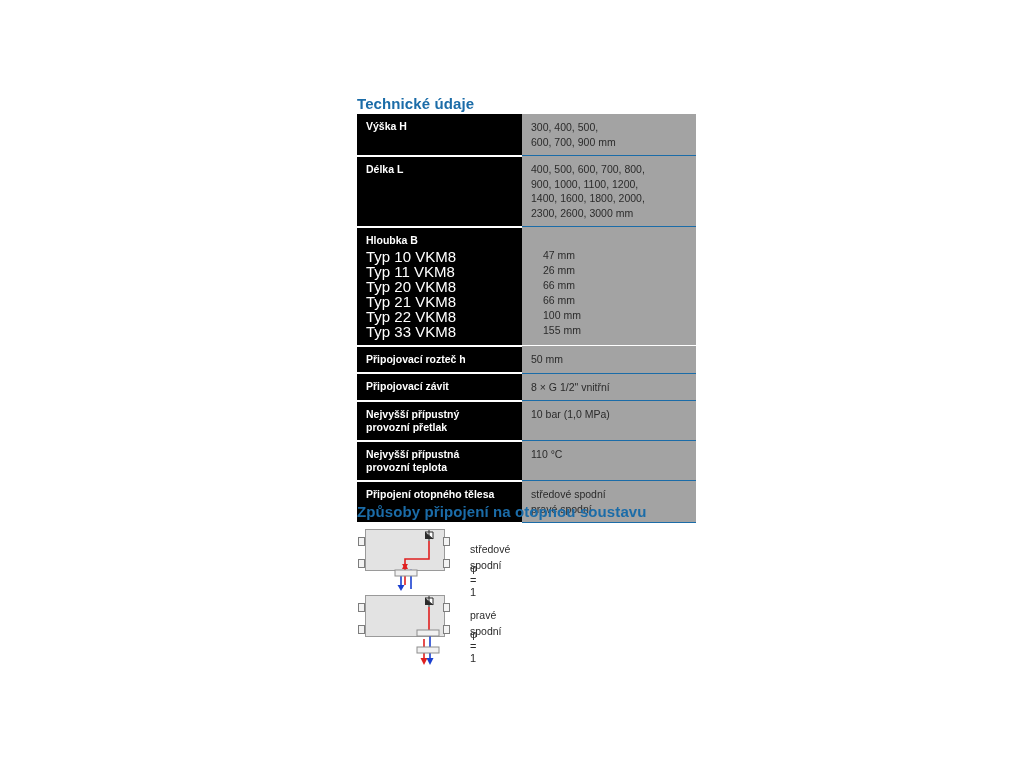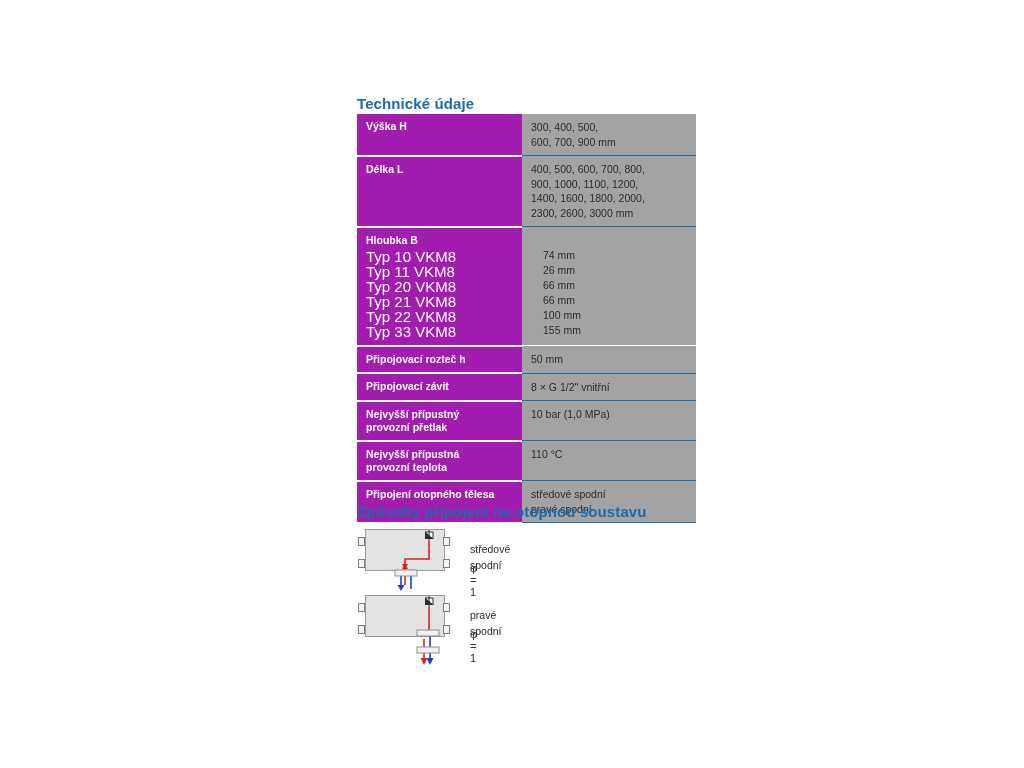--- a/index.html
+++ b/index.html
@@ -41,21 +41,21 @@
   }
   .tech-table tr { }
   .tech-table td {
     vertical-align: top;
     padding: 0;
     font-size: 10.5px;
     color: #2b2b2b;
   }
   td.lab {
     width: 148px;
-    background: #a21caf;
+    background: #000000;
     color: #ffffff;
     font-weight: bold;
     padding: 6px 8px 6px 9px;
     line-height: 13px;
     border-bottom: 2px solid #ffffff;
   }
   td.val {
     width: 159px;
     background: #a3a3a3;
     padding: 6px 6px 6px 9px;
@@ -161,21 +161,21 @@
             <div>Typ 11 VKM8</div>
             <div>Typ 20 VKM8</div>
             <div>Typ 21 VKM8</div>
             <div>Typ 22 VKM8</div>
             <div>Typ 33 VKM8</div>
           </div>
         </td>
         <td class="val depth-val">
           <div class="depth-vals">
             <div class="spacer"></div>
-            <div>74 mm</div>
+            <div>47 mm</div>
             <div>26 mm</div>
             <div>66 mm</div>
             <div>66 mm</div>
             <div>100 mm</div>
             <div>155 mm</div>
           </div>
         </td>
       </tr>
 
       <tr>

